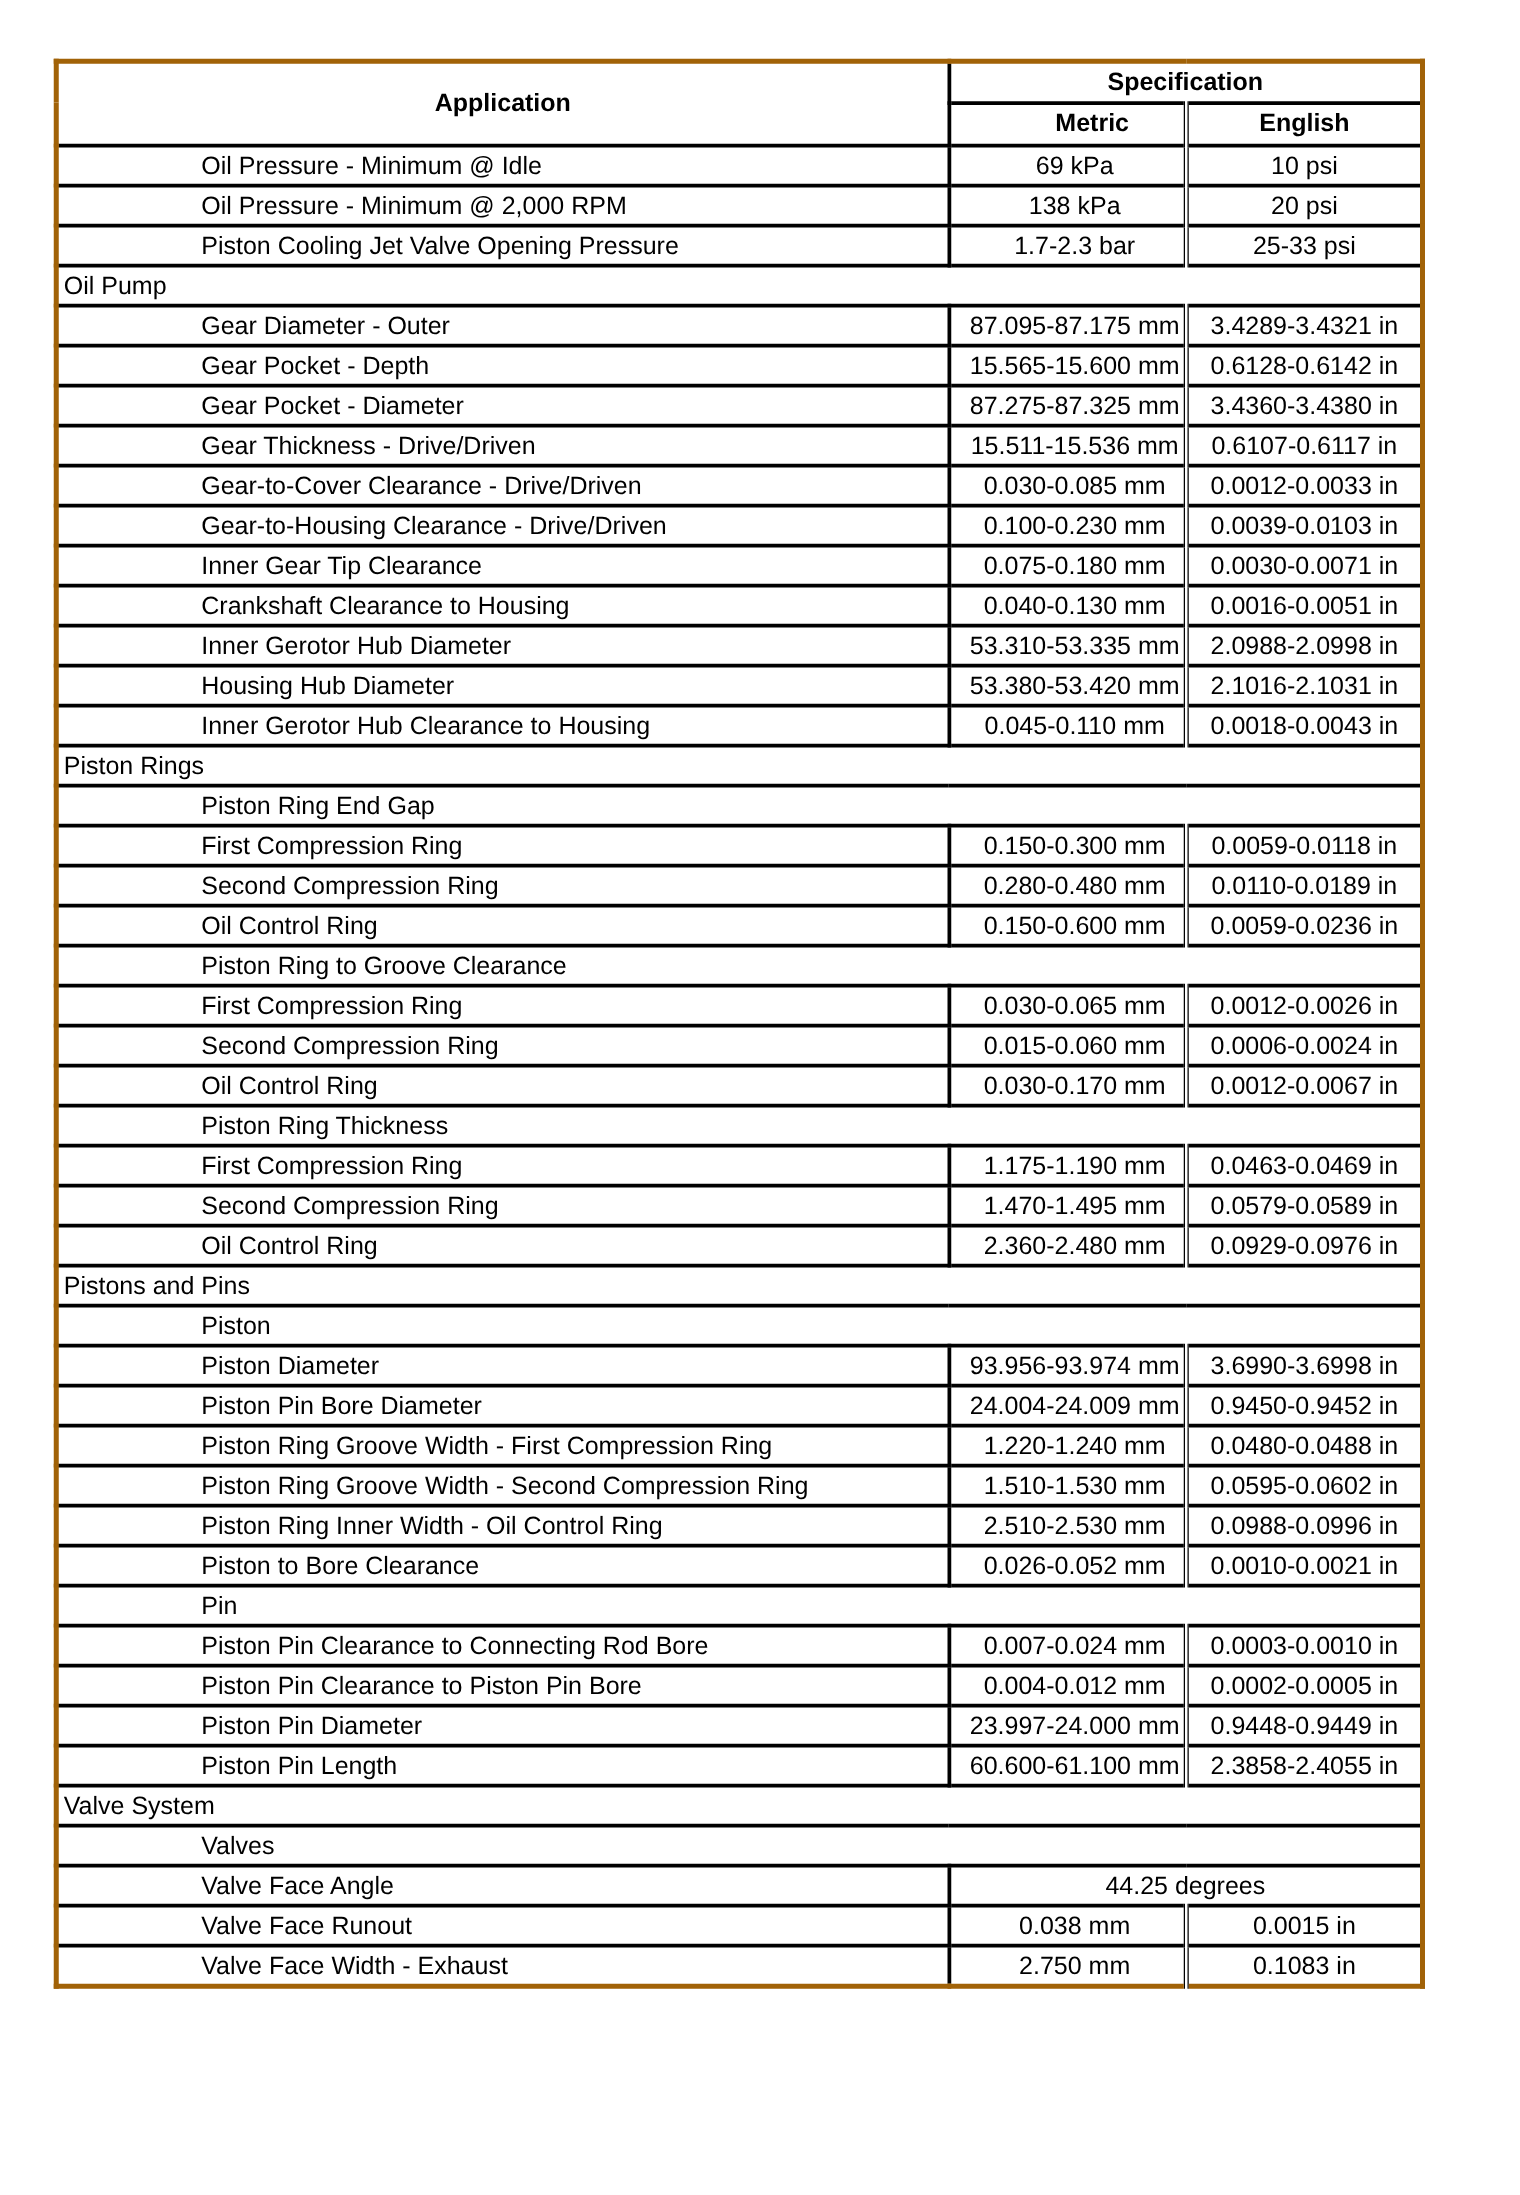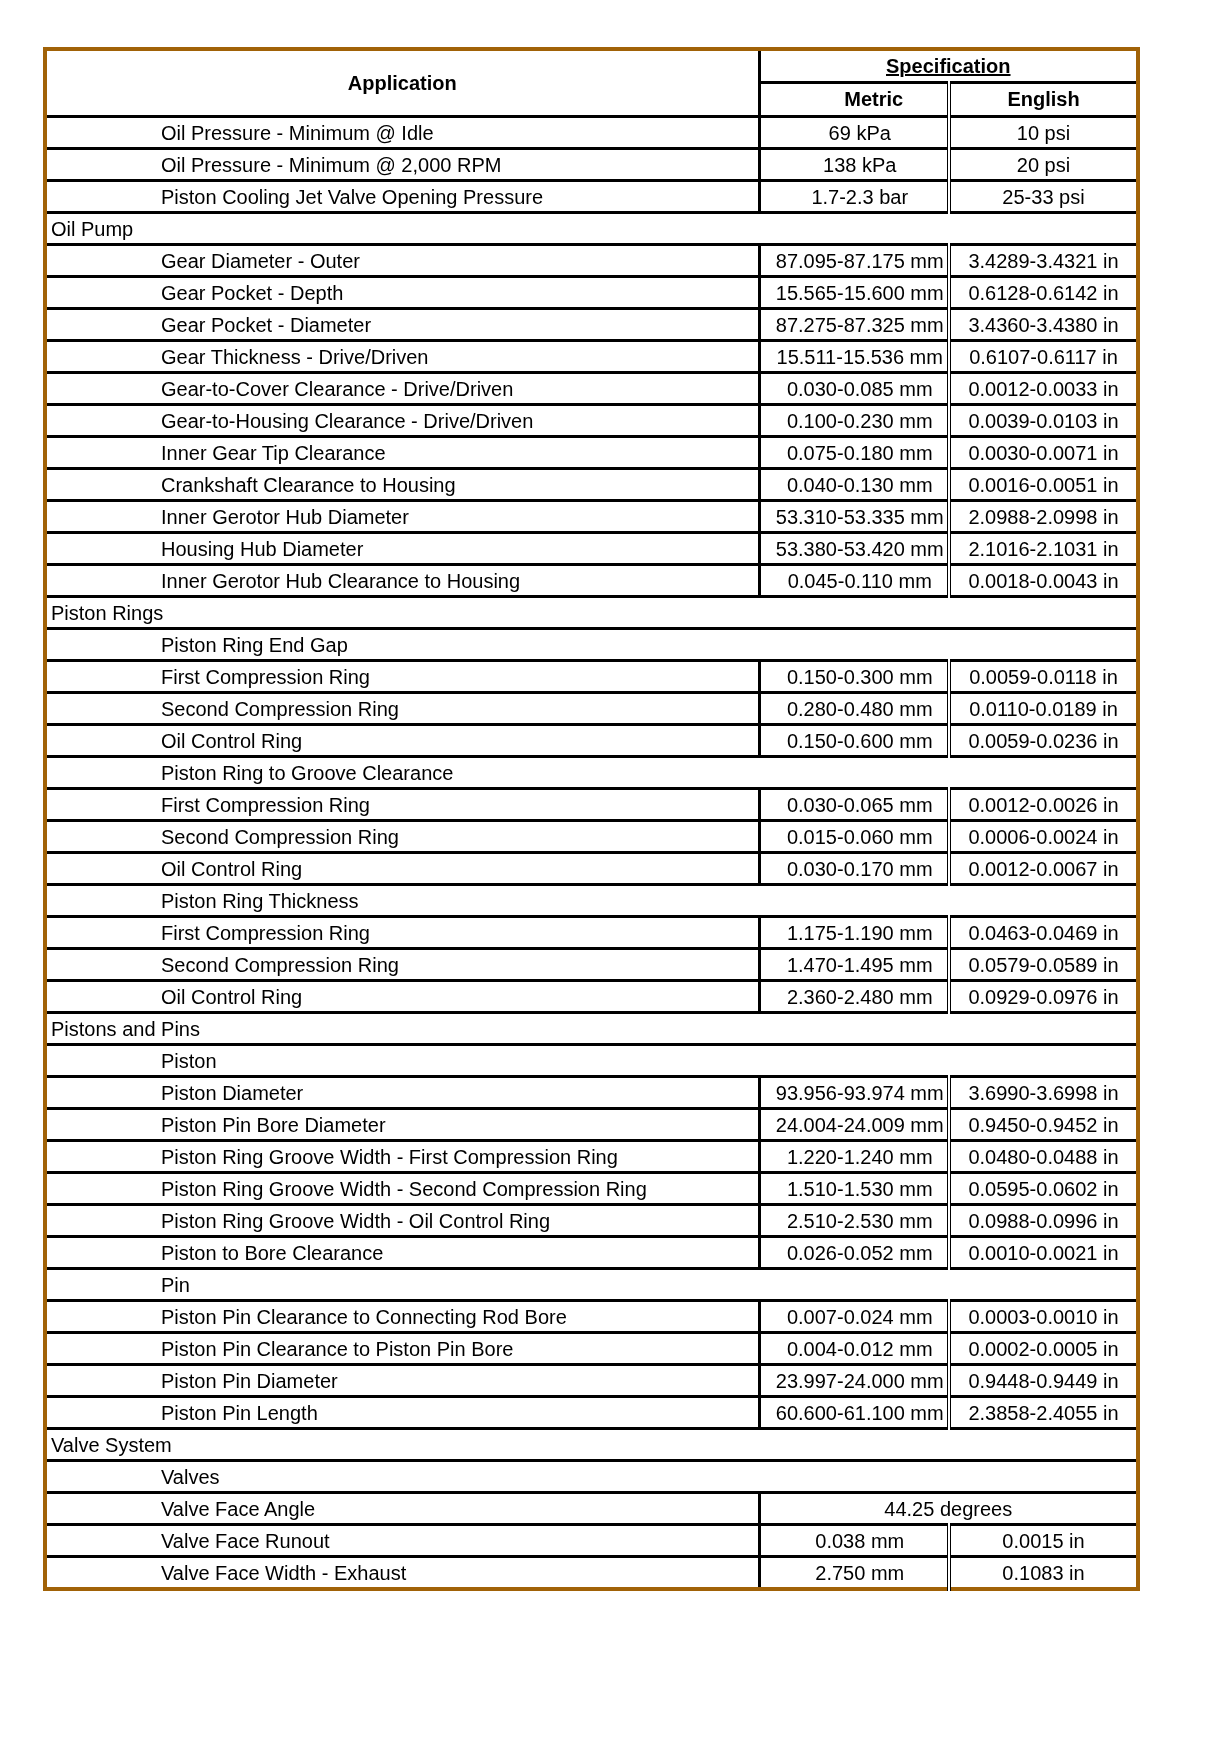--- a/index.html
+++ b/index.html
@@ -10,21 +10,21 @@
     border-collapse: collapse;
     border: 4px solid #a16207;
     table-layout: fixed;
   }
   table.spec col.c-app { width: 714px; }
   table.spec col.c-met { width: 190px; }
   table.spec col.c-eng { width: 189px; }
   th, td { border: 3px solid #000; padding: 0; font-size: 20px; line-height: 1; height: 29px; white-space: nowrap; overflow: hidden; }
   th { font-weight: bold; text-align: center; }
   th.app { height: 64px; }
-  th.spec-h { height: 28px; text-decoration: underline; }
+  th.spec-h { height: 28px; }
   th.sub { height: 29px; }
   td.label { text-align: left; padding-left: 114px; }
   td.section { text-align: left; padding-left: 4px; }
   td.val { text-align: center; }
   td.met { border-right: 4px double #000; padding-left: 12px; }
   th.met { border-right: 4px double #000; padding-left: 40px; }
 </style>
 </head>
 <body>
 
@@ -195,21 +195,21 @@
         <td class="label">Piston Ring Groove Width - First Compression Ring</td>
         <td class="val met">1.220-1.240 mm</td>
         <td class="val">0.0480-0.0488 in</td>
       </tr>
       <tr>
         <td class="label">Piston Ring Groove Width - Second Compression Ring</td>
         <td class="val met">1.510-1.530 mm</td>
         <td class="val">0.0595-0.0602 in</td>
       </tr>
       <tr>
-        <td class="label">Piston Ring Groove Width - Oil Control Ring</td>
+        <td class="label">Piston Ring Inner Width - Oil Control Ring</td>
         <td class="val met">2.510-2.530 mm</td>
         <td class="val">0.0988-0.0996 in</td>
       </tr>
       <tr>
         <td class="label">Piston to Bore Clearance</td>
         <td class="val met">0.026-0.052 mm</td>
         <td class="val">0.0010-0.0021 in</td>
       </tr>
       <tr>
         <td class="label" colspan="3">Pin</td>

